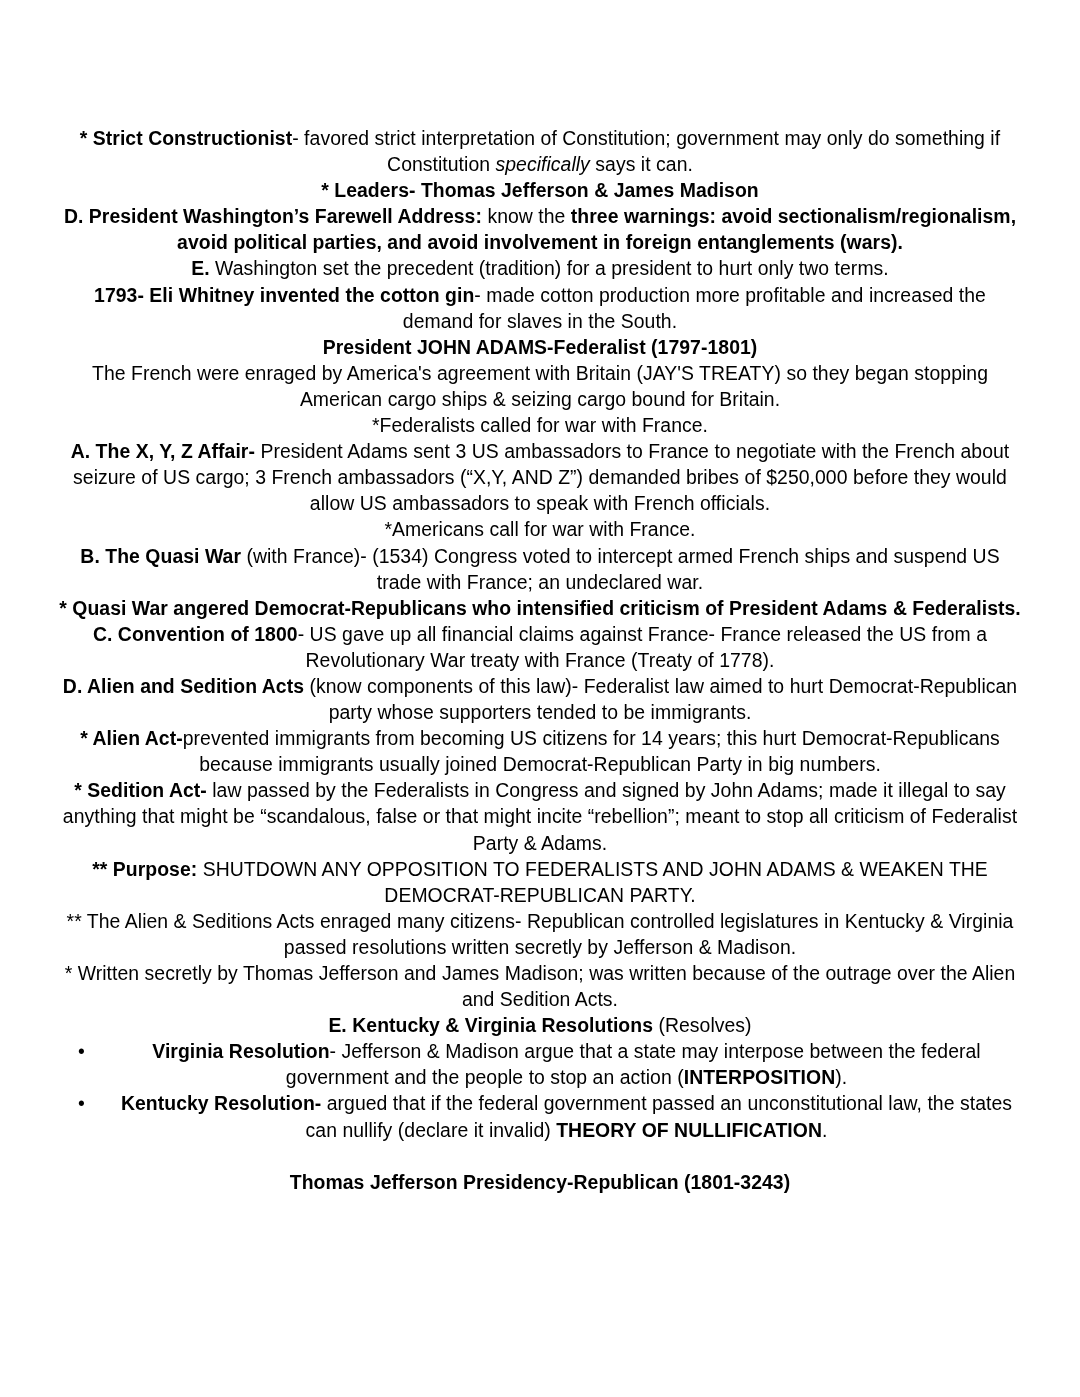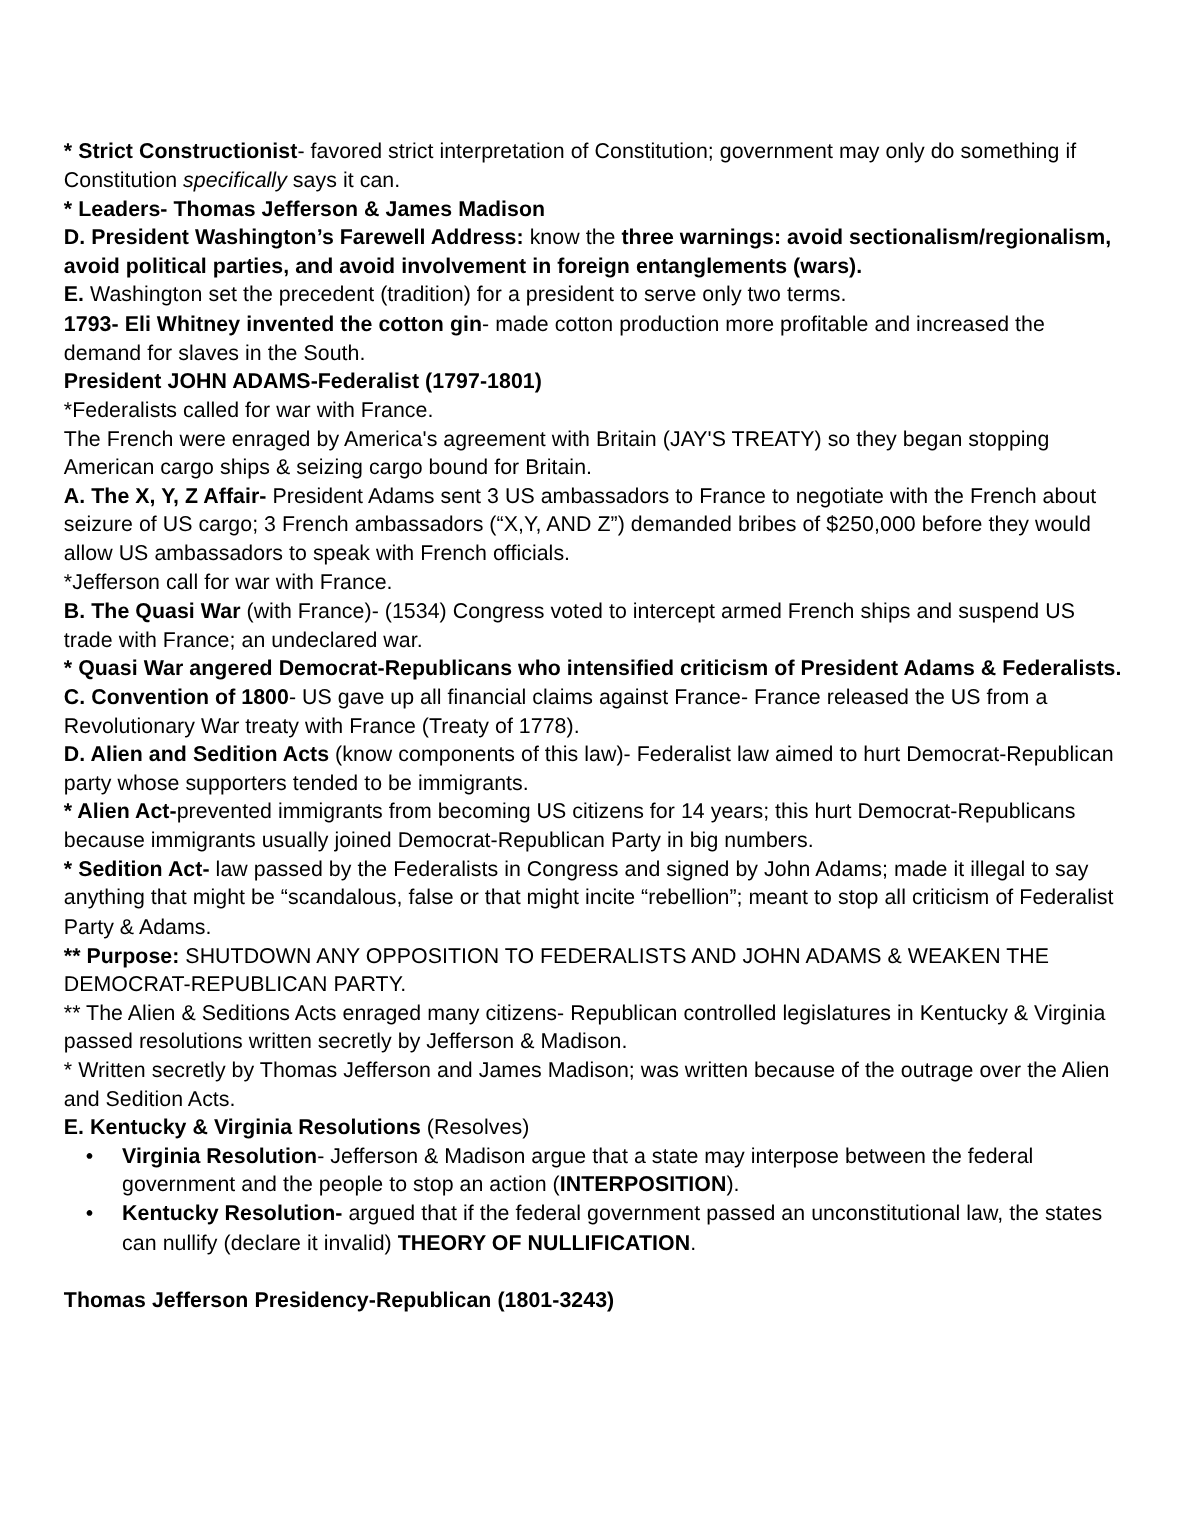--- a/index.html
+++ b/index.html
@@ -20,21 +20,21 @@
     width: 1080px;
     height: 1397px;
     background: #ffffff;
     box-sizing: border-box;
     padding: 125px 58px 0 58px;
   }
   .doc-body {
     font-size: 19.4px;
     line-height: 26.1px;
     letter-spacing: 0.05px;
-    text-align: left;
+    text-align: center;
   }
   .para {
     margin: 0;
     padding: 0;
   }
   b, .b {
     font-weight: bold;
   }
   .u {
     text-decoration: underline;
@@ -75,33 +75,33 @@
 
 <div class="page">
   <div class="doc-body">
 
     <p class="para"><b>* Strict Constructionist</b><span>- favored strict interpretation of Constitution; government may only do something if Constitution </span><span class="it">specifically</span><span> says it can.</span></p>
 
     <p class="para"><b>* Leaders- Thomas Jefferson &amp; James Madison</b></p>
 
     <p class="para"><b>D. President Washington’s Farewell Address:</b><span> know the </span><b>three warnings: avoid sectionalism/regionalism, avoid political parties, and avoid involvement in foreign entanglements (wars).</b></p>
 
-    <p class="para"><b>E.</b><span> Washington set the precedent (tradition) for a president to serve only two terms.</span></p>
+    <p class="para"><b>E.</b><span> Washington set the precedent (tradition) for a president to hurt only two terms.</span></p>
 
     <p class="para"><b>1793-</b><span class="bu"> Eli Whitney</span><b> invented the cotton gin</b><span>- made cotton production more profitable and increased the demand for slaves in the South.</span></p>
 
     <p class="para"><span class="bu">President JOHN ADAMS-Federalist (1797-1801)</span></p>
 
+    <p class="para"><span> The French were enraged by America's agreement with Britain (JAY'S TREATY) so they began stopping American cargo ships &amp; seizing cargo bound for Britain.</span></p>
+
     <p class="para"><span> *Federalists called for war with France.</span></p>
-
-    <p class="para"><span> The French were enraged by America's agreement with Britain (JAY'S TREATY) so they began stopping American cargo ships &amp; seizing cargo bound for Britain.</span></p>
 
     <p class="para"><b>A.</b><span class="bu"> The X, Y, Z Affair</span><b>-</b><span> President Adams sent 3 US ambassadors to France to negotiate with the French about seizure of US cargo; 3 French ambassadors (“X,Y, AND Z”) demanded bribes of $250,000 before they would allow US ambassadors to speak with French officials.</span></p>
 
-    <p class="para"><span>*Jefferson call for war with France.</span></p>
+    <p class="para"><span>*Americans call for war with France.</span></p>
 
     <p class="para"><b>B.</b><span class="bu"> The Quasi War</span><span> (with France)- (1534) Congress voted to intercept armed French ships and suspend US trade with France; an undeclared war.</span></p>
 
     <p class="para"><b>* Quasi War angered Democrat-Republicans who intensified criticism of President Adams &amp; Federalists.</b></p>
 
     <p class="para"><b>C.</b><span class="bu"> Convention of 1800</span><span>- US gave up all financial claims against France- France released the US from a Revolutionary War treaty with France (Treaty of 1778).</span></p>
 
     <p class="para"><b>D.</b><span class="bu"> Alien and Sedition Acts</span><span> (know components of this law)- Federalist law aimed to hurt Democrat-Republican party whose supporters tended to be immigrants.</span></p>
 
     <p class="para"><b>* Alien Act-</b><span>prevented immigrants from becoming US citizens for 14 years; this hurt Democrat-Republicans because immigrants usually joined Democrat-Republican Party in big numbers.</span></p>

